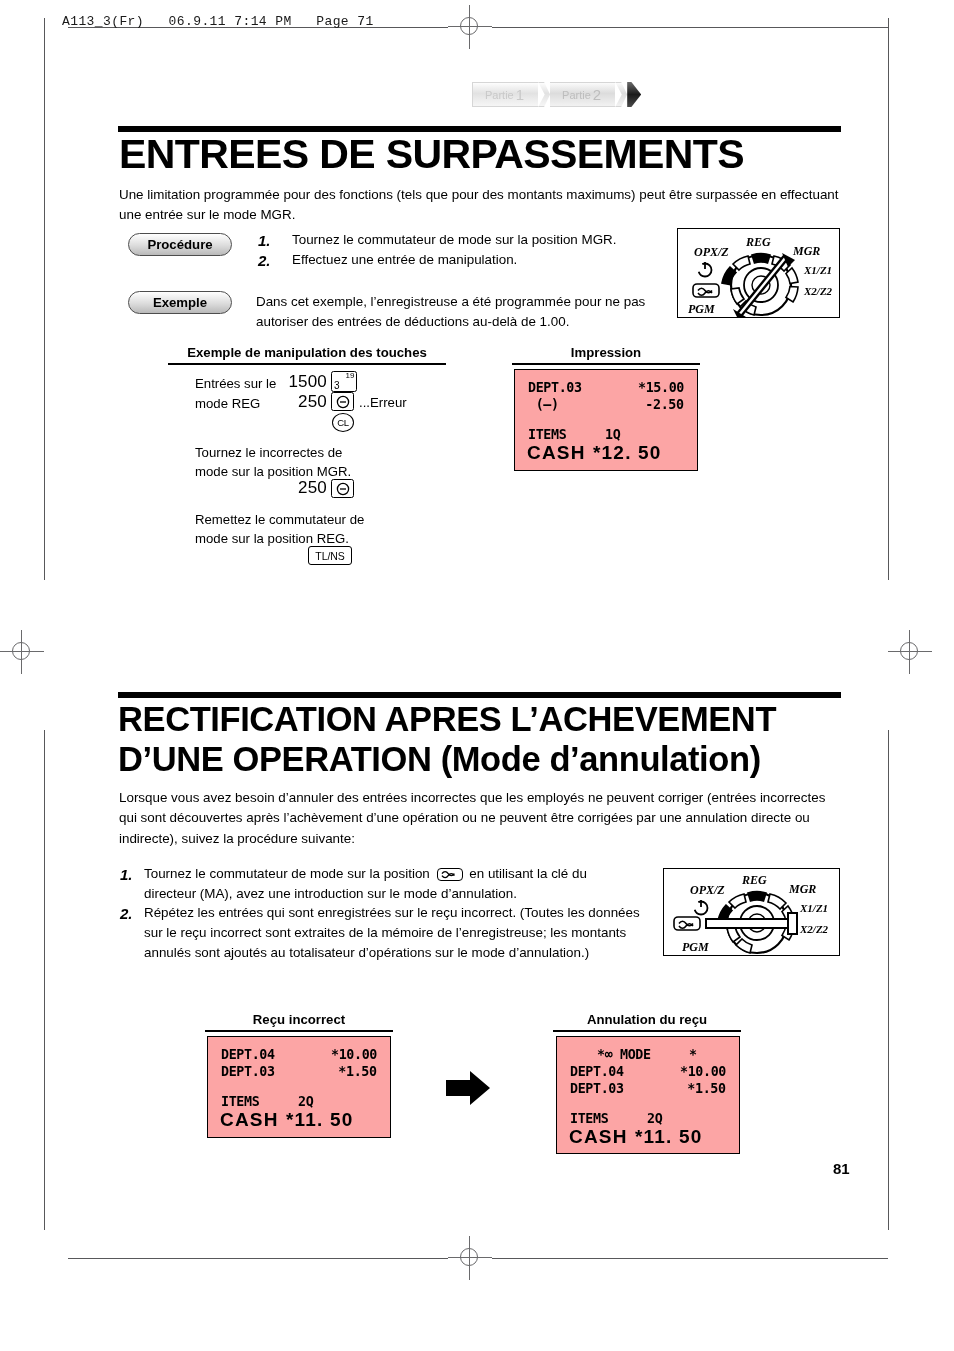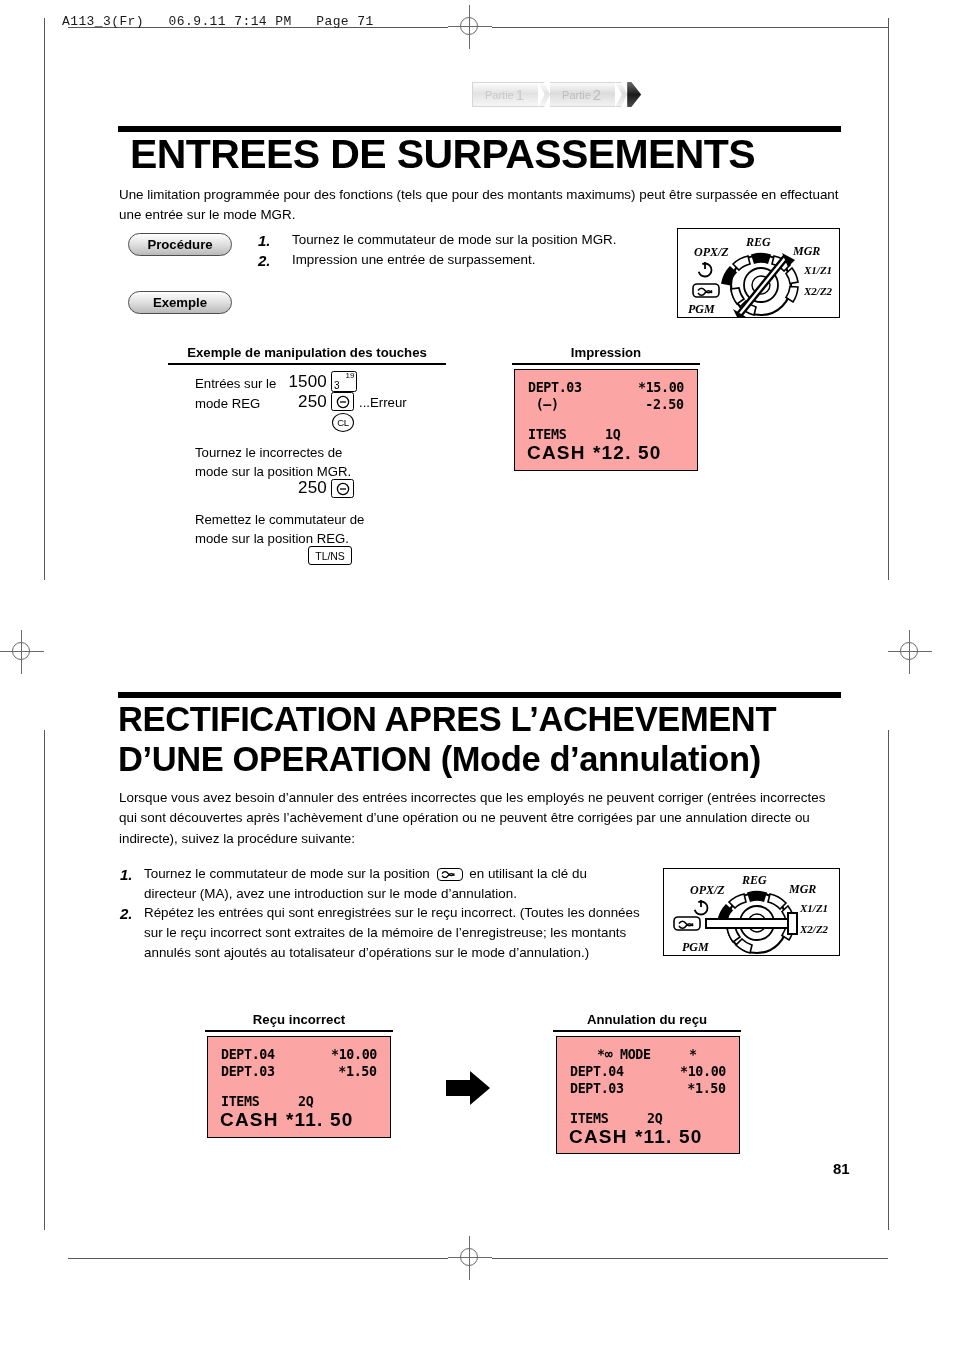--- a/index.html
+++ b/index.html
@@ -389,36 +389,37 @@
     <div class="tab-sep-1"></div>
     <div class="tab tab-2">
       <span>Partie</span>
         <span class="num">2</span>
     </div>
     <div class="tab-sep-2"></div>
     <div class="tab-tip"></div>
   </div>
 
   <div class="rule-thick" style="left:118px; top:126px; width:723px;"></div>
-  <h1 class="sect" style="left:130px; top:133px; width:740px;">ENTREES DE SURPASSEMENTS</h1>
+  <h1 class="sect" style="left:119px; top:133px; width:740px;">ENTREES DE SURPASSEMENTS</h1>
 
   <div class="body-par" style="left:119px; top:185px; width:722px;">Une limitation programmée pour des fonctions (tels que pour des montants maximums) peut être surpassée en effectuant une entrée sur le mode MGR.</div>
 
   <div class="pill" style="left:128px; top:233px; width:104px;">Procédure</div>
 
   <div class="step" style="left:258px; top:230px; width:400px;">
     <span class="n">1.</span>
     <span class="tx" style="margin-left:34px;">Tournez le commutateur de mode sur la position MGR.</span>
   </div>
   <div class="step" style="left:258px; top:250px; width:400px;">
     <span class="n">2.</span>
-    <span class="tx" style="margin-left:34px;">Impression une entrée de surpassement.</span>
+    <span class="tx" style="margin-left:34px;">Effectuez une entrée de manipulation.</span>
   </div>
 
   <div class="pill" style="left:128px; top:291px; width:104px;">Exemple</div>
+  <div class="body-par" style="left:256px; top:292px; width:418px;">Dans cet exemple, l’enregistreuse a été programmée pour ne pas autoriser des entrées de déductions au-delà de 1.00.</div>
 
   <div class="dial-box" style="left:677px; top:228px; width:163px; height:90px;">
     <svg width="161" height="88" viewBox="0 0 161 88">
 
       <circle cx="83" cy="56" r="30" fill="#ffffff" stroke="#000" stroke-width="2.2"></circle>
       <circle cx="83" cy="56" r="17" fill="#ffffff" stroke="#000" stroke-width="1.8"></circle>
       <circle cx="83" cy="56" r="9" fill="#ffffff" stroke="#000" stroke-width="1.4"></circle>
 
       <g stroke="#000" stroke-width="1.6" fill="#ffffff">
         <path d="M74,26 a31,31 0 0 1 18,0 l-2.5,8 a23,23 0 0 0 -13,0 z" fill="#000"></path>

